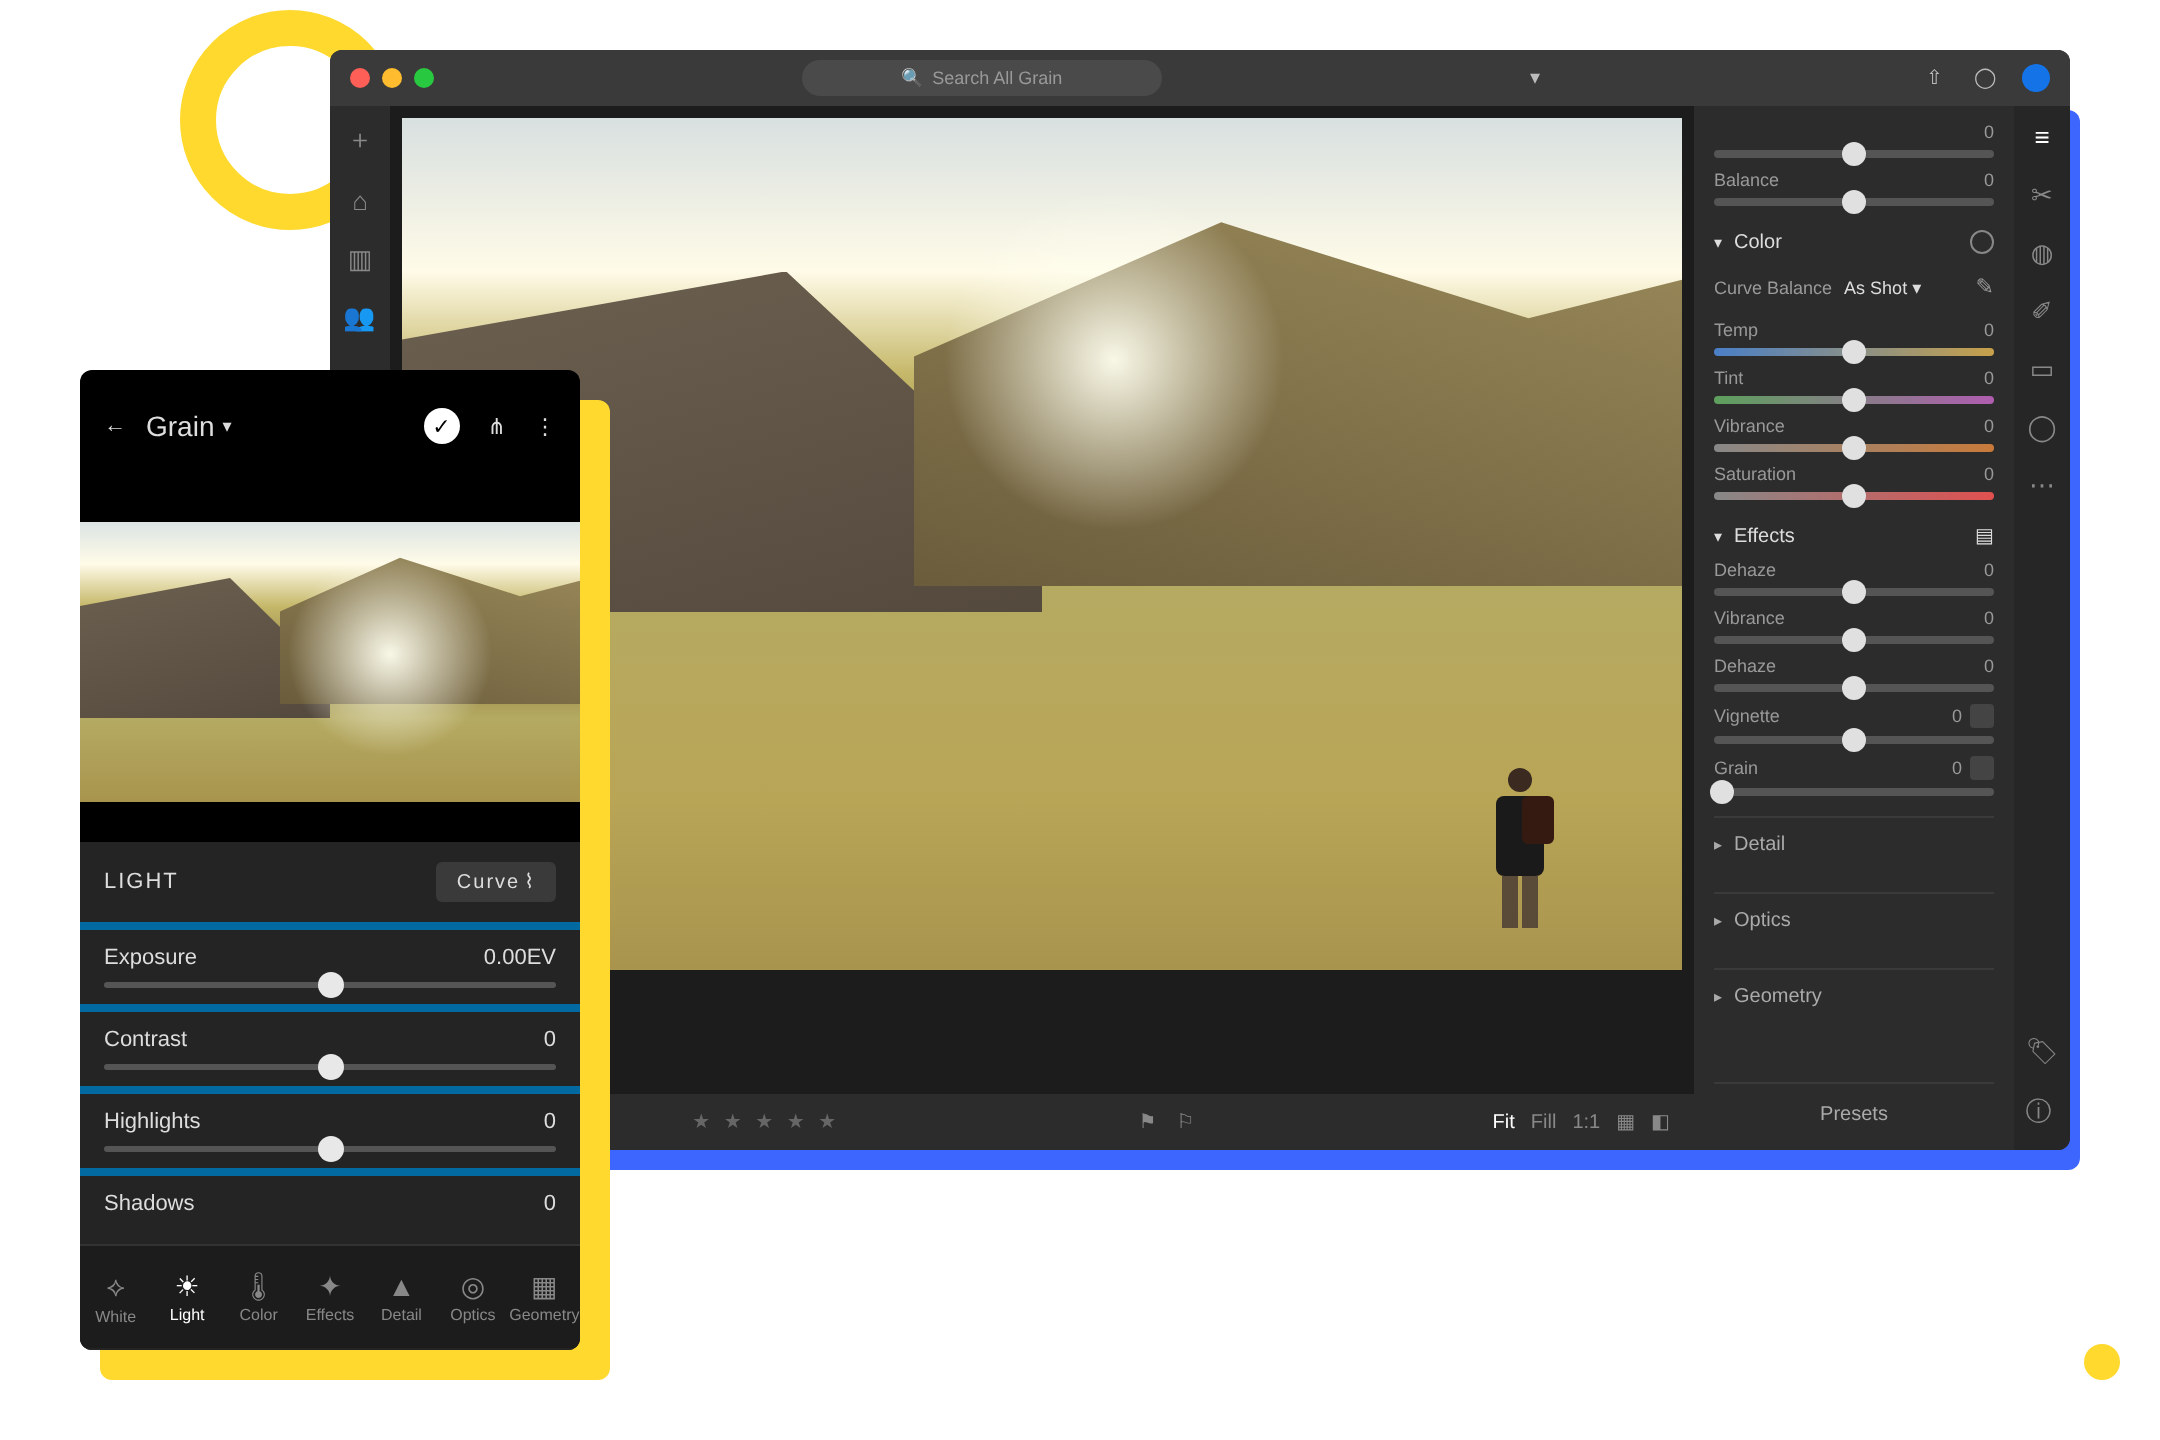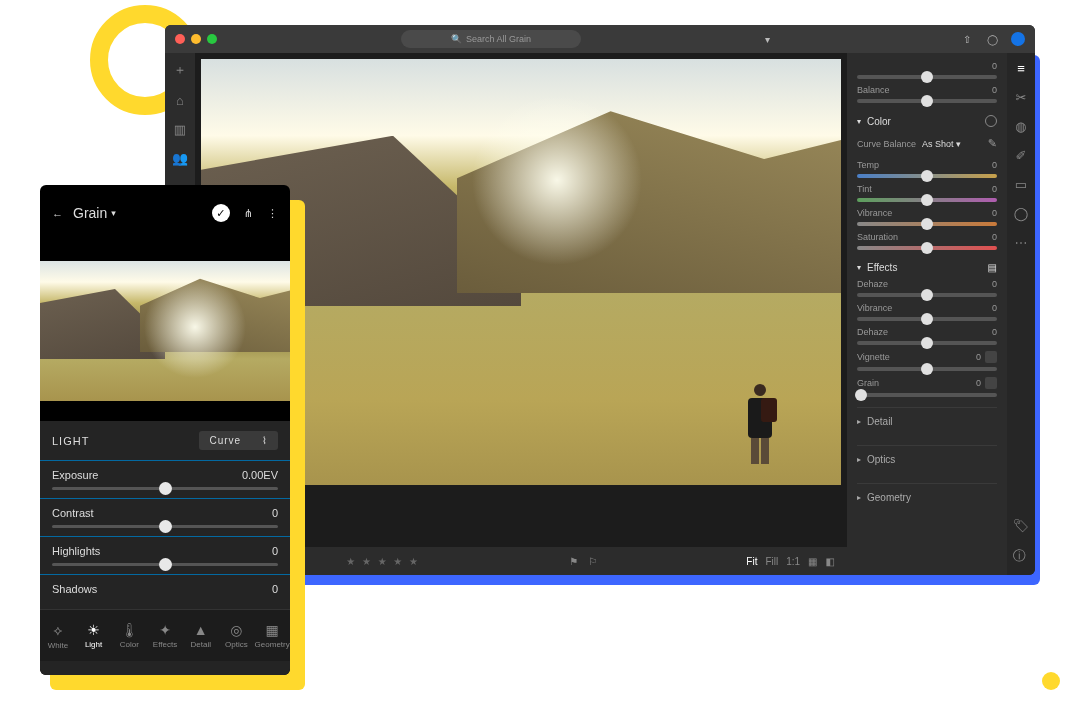--- a/index.html
+++ b/index.html
@@ -124,22 +124,22 @@
   .m-photo {
     width:100%; height:140px;
     background: linear-gradient(180deg,#dce4e4 0%, #fffbe8 15%, #c6b86a 30%, #8a7c3e 50%, #b5aa62 70%, #a8944d 100%);
     position:relative;
   }
   .m-photo .msun{position:absolute;top:4%;left:38%;width:120px;height:120px;background:radial-gradient(circle,rgba(255,255,240,0.95),rgba(255,255,220,0) 60%);}
   .m-photo .mmtn{position:absolute;top:20%;left:0;width:50%;height:50%;background:linear-gradient(165deg,#6c6050,#54493d);clip-path:polygon(0 20%,60% 0,100% 70%,100% 100%,0 100%);}
   .m-photo .mmtn2{position:absolute;top:10%;right:0;width:60%;height:55%;background:linear-gradient(195deg,#9a8a5a,#6b5d3c);clip-path:polygon(0 40%,40% 5%,80% 30%,100% 20%,100% 100%,0 100%);}
   .m-panel { flex:1; background:#242424; display:flex; flex-direction:column;}
   .m-light-hdr { display:flex; align-items:center; padding:10px 12px; font-size:11px; letter-spacing:1px;}
-  .curve-btn { margin-left:auto; background:#3a3a3a; padding:4px 10px; border-radius:3px; font-size:10px; display:flex; gap:21px; align-items:center;}
-  .m-slider-row { padding:8px 12px; border-top:1px solid #0369a1;}
+  .curve-btn { margin-left:auto; background:#3a3a3a; padding:4px 10px; border-radius:3px; font-size:10px; display:flex; gap:2px; align-items:center;}
+  .m-slider-row { padding:8px 12px; border-top:4px solid #0369a1;}
   .m-slider-top { display:flex; justify-content:space-between; margin-bottom:6px;}
   .m-slider-track { height:3px; background:#555; border-radius:2px; position:relative;}
   .m-slider-thumb { position:absolute; top:-5px; width:13px; height:13px; background:#e8e8e8; border-radius:7px; transform:translateX(-6px);}
   .m-bottom-tabs { height:52px; background:#1c1c1c; display:flex; border-top:1px solid #333;}
   .m-tab { flex:1; display:flex; flex-direction:column; align-items:center; justify-content:center; gap:2px; font-size:8px; color:#888; cursor:pointer;}
   .m-tab.active { color:#fff;}
   .m-tab-ic { font-size:14px;}
 </style>
 </head>
 <body>
@@ -333,20 +333,21 @@
       </div>
       <div class="collapsed-section">
         <span class="chev">▸</span>
         <span>Optics</span>
       </div>
       <div class="collapsed-section">
         <span class="chev">▸</span>
         <span>Geometry</span>
       </div>
 
+      <div class="presets-footer">Presets</div>
     </div>
 
     <div class="far-rail">
       <span class="rail-ic active">≡</span>
       <span class="rail-ic">✂</span>
       <span class="rail-ic">◍</span>
       <span class="rail-ic">✐</span>
       <span class="rail-ic">▭</span>
       <span class="rail-ic">◯</span>
       <span class="rail-ic">⋯</span>

